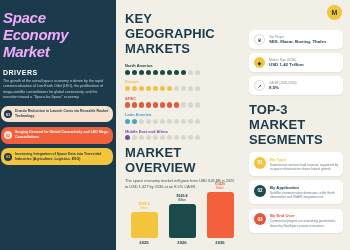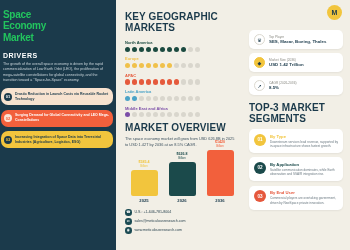--- a/index.html
+++ b/index.html
@@ -13,26 +13,27 @@
   
   .left-panel {
     width:116px; height:250px;
     background:#1b3a4b;
     padding:9px 7px 6px 7px;
     position:relative;
     flex-shrink:0;
     overflow:hidden;
   }
   .title {
-    color:#22c55e;
-    font-size:10px;
+    color:#f0abfc;
+    font-size:15px;
     font-weight:bold;
     line-height:1.14;
     letter-spacing:-0.3px;
     margin-left:-4px;
+    font-style:italic;
   }
   .drivers-head {
     color:#ffffff;
     font-size:7px;
     font-weight:bold;
     letter-spacing:0.5px;
     margin-top:9px;
     margin-left:-4px;
   }
   .drivers-desc {
@@ -72,21 +73,21 @@
 
   
   .center-panel {
     width:128px; height:250px;
     padding:11px 8px 7px 9px;
     flex-shrink:0;
     position:relative;
   }
   .sec-title {
     color:#1b3a4b;
-    font-size:10px;
+    font-size:13px;
     font-weight:bold;
     letter-spacing:0.1px;
   }
   .geo-list { margin-top:7px; }
   .geo-row { margin-bottom:4.5px; }
   .geo-name { font-size:4px; font-weight:bold; margin-bottom:1.5px; }
   .dots { display:flex; gap:1.6px; }
   .dot { width:5.4px; height:5.4px; border-radius:50%; background:#d9d6cd; }
 
   .mkt-ov { margin-top:4px; }

